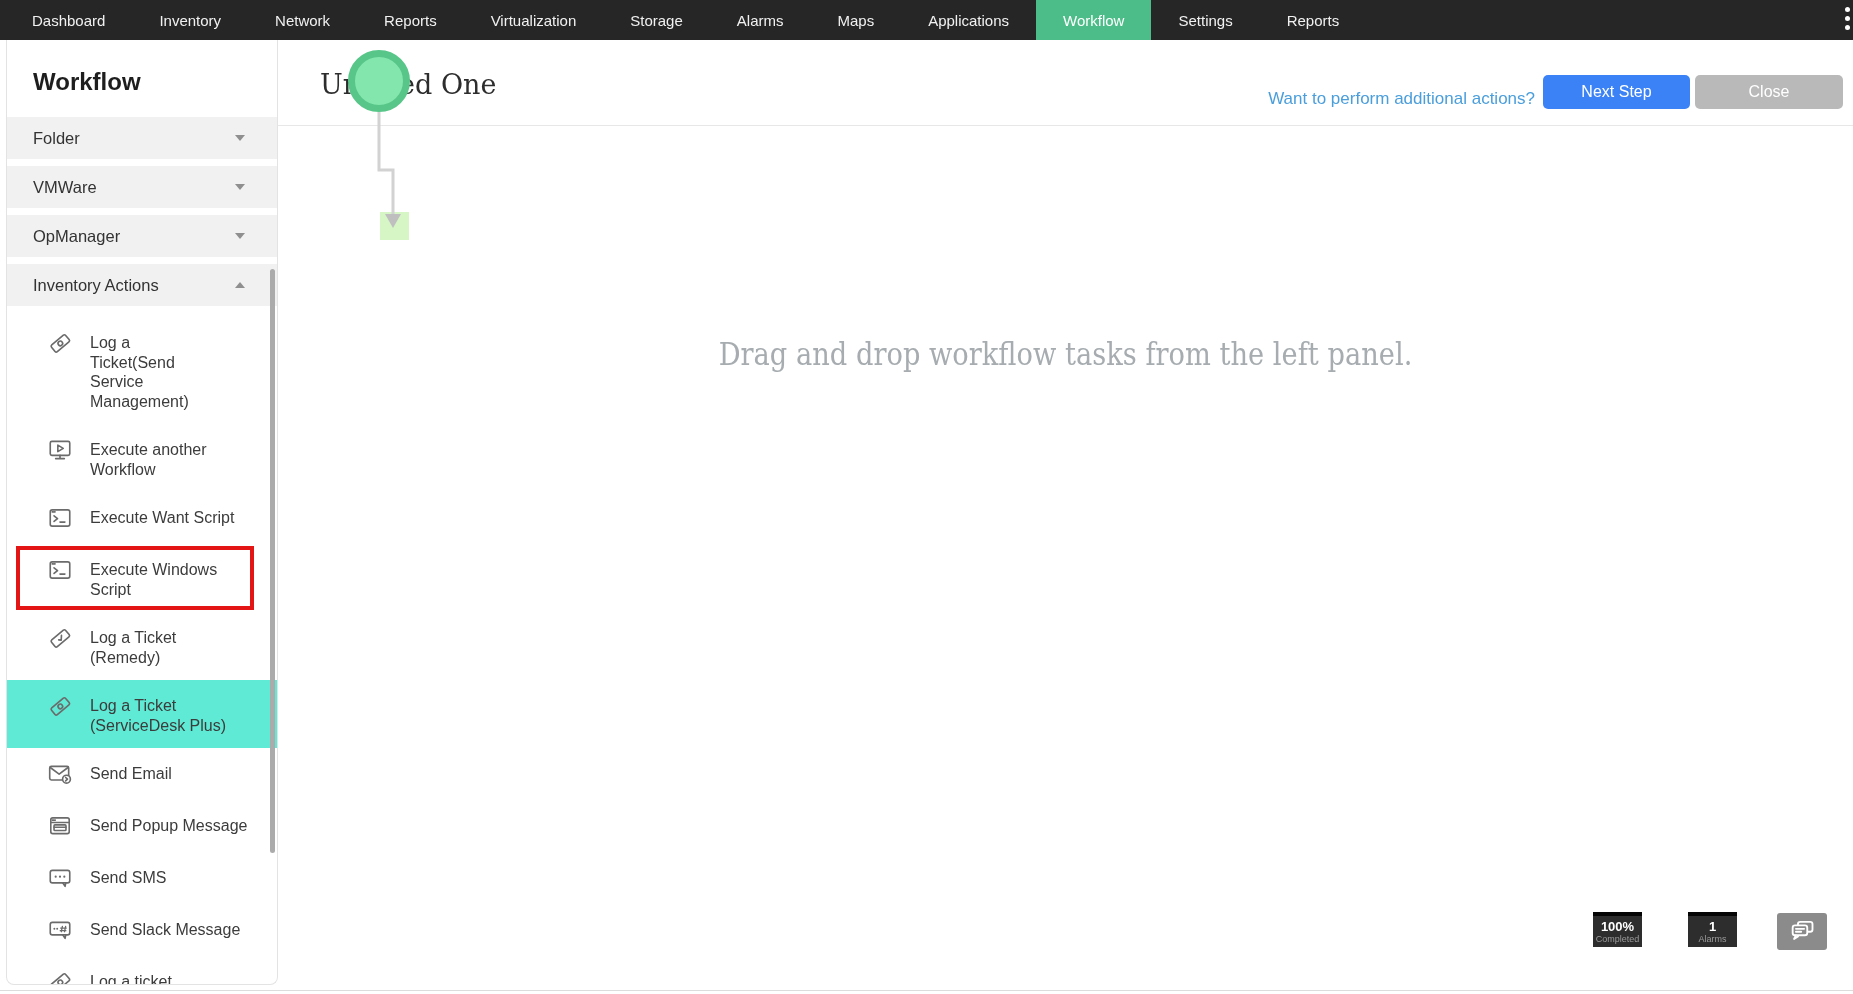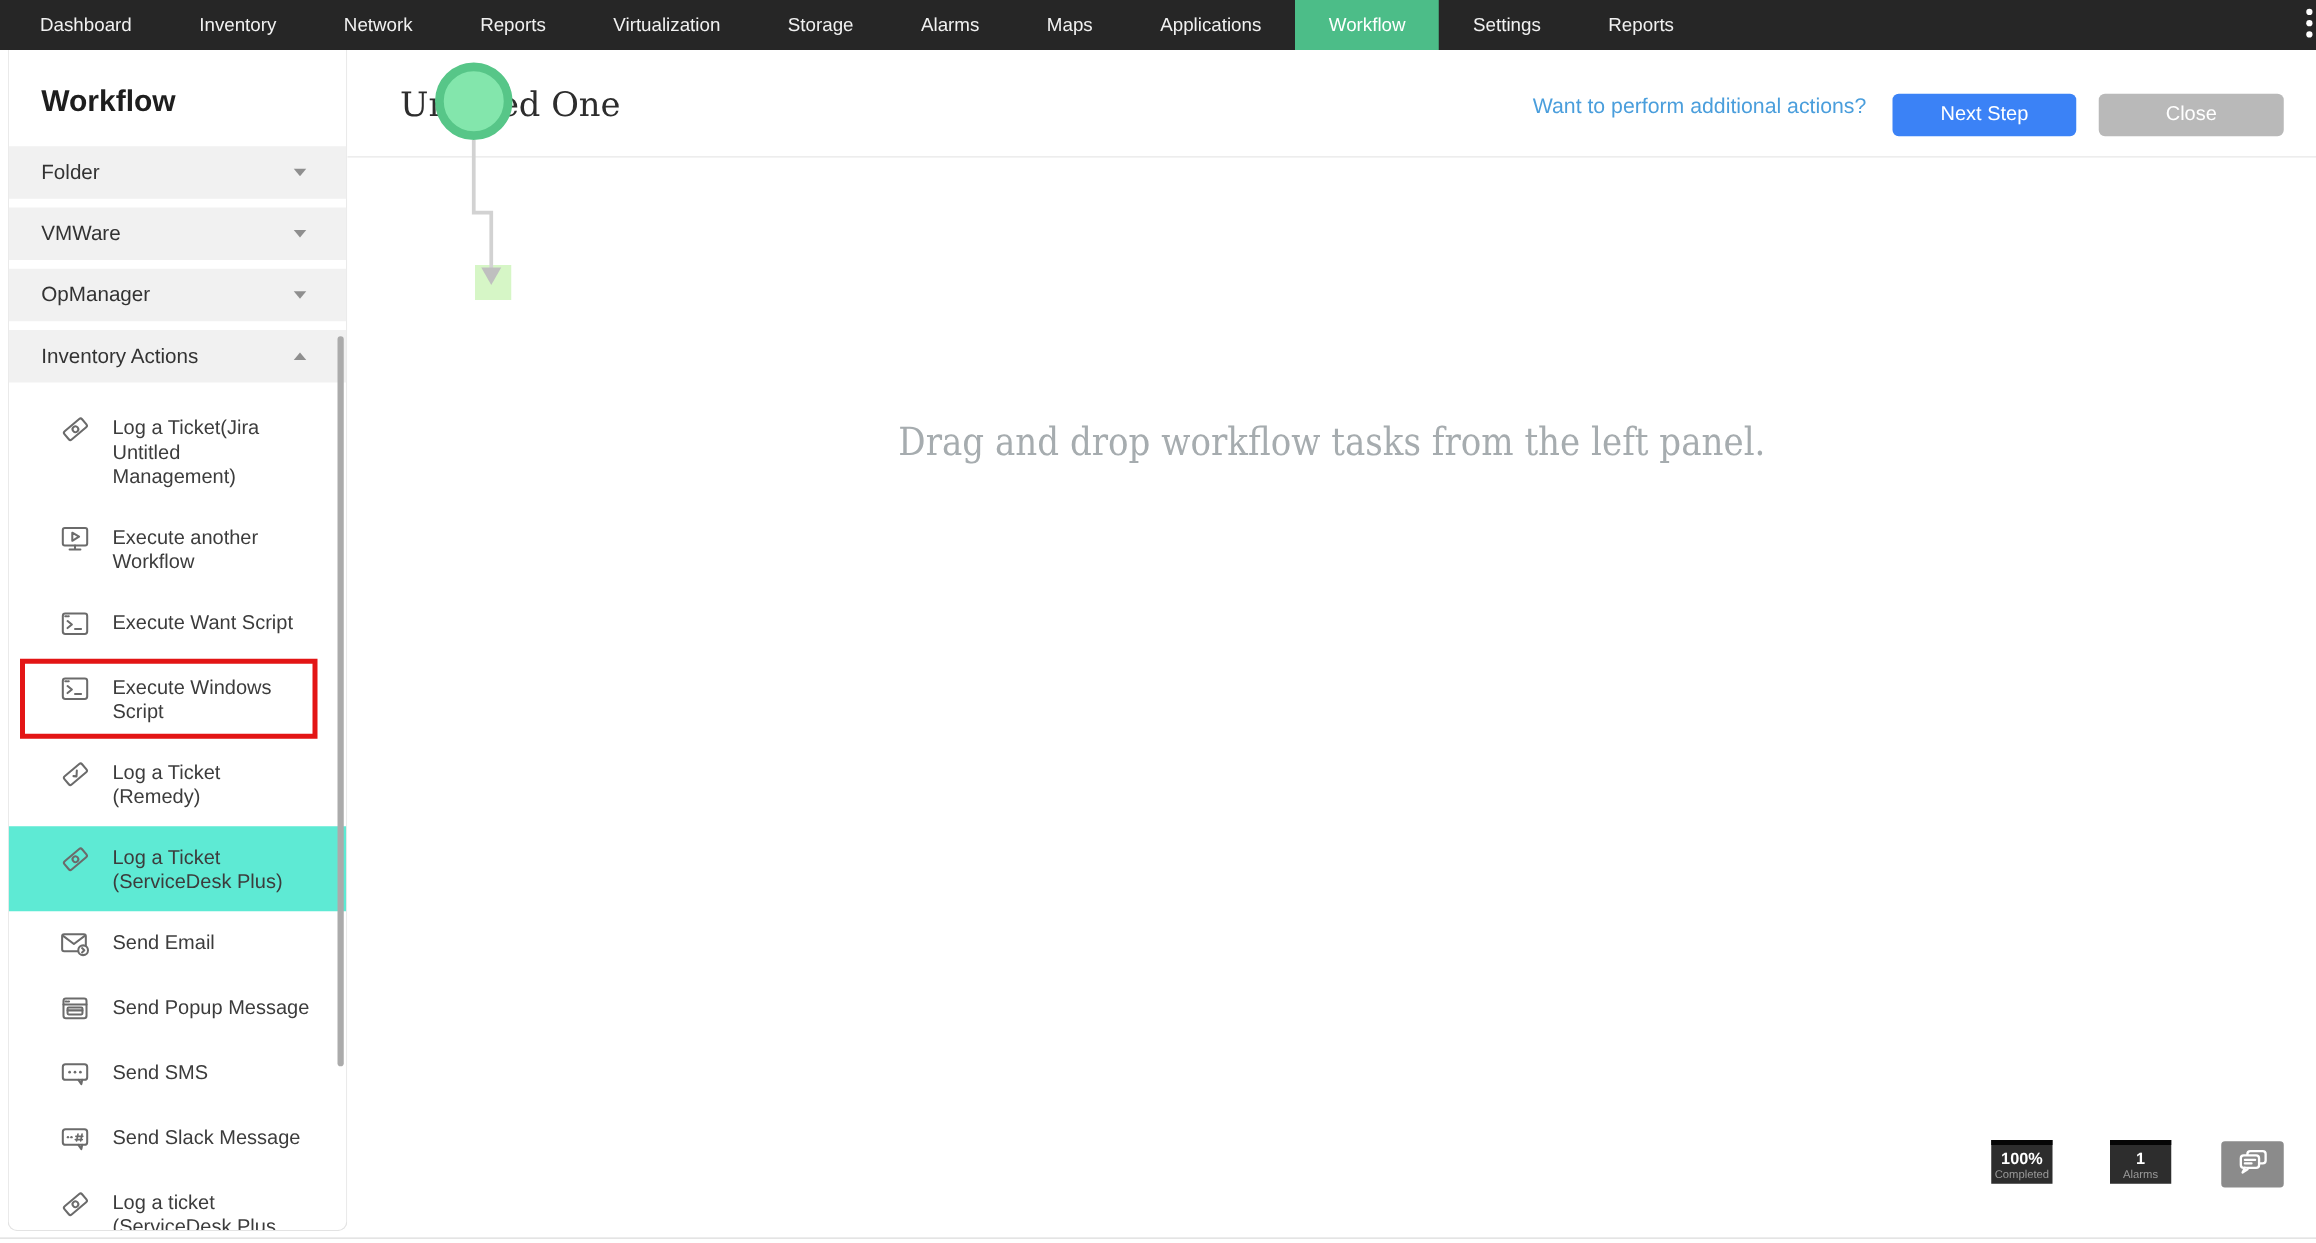--- a/index.html
+++ b/index.html
@@ -35,21 +35,21 @@
                border:4px solid #e31515; pointer-events:none; }
   .sb-scroll { position:absolute; right:2px; top:229px; width:5px; height:584px;
                background:#ababab; border-radius:3px; cursor:grab; }
   .icn svg { stroke:#6b6b6b; fill:none; stroke-width:1.5; stroke-linecap:round; stroke-linejoin:round; }
 
   
   .canvas { position:absolute; left:278px; top:40px; right:0; bottom:0; background:#fff; }
   .c-header { position:relative; height:86px; border-bottom:1px solid #e7e7e7; }
   .c-title { position:absolute; left:42px; top:44px; font-family:"DejaVu Serif",serif;
              font-size:27px; font-weight:500; color:#2d2d2d; white-space:nowrap; transform:translateY(-50%); }
-  .c-actions { position:absolute; right:26px; top:35px; height:34px; display:flex; align-items:flex-start; gap:18px; }
+  .c-actions { position:absolute; right:10px; top:35px; height:34px; display:flex; align-items:flex-end; gap:5px; }
   .add-link { color:#4a9edc; font-size:17px; margin-right:3px; cursor:pointer; white-space:nowrap; }
   .btn { height:34px; border:none; border-radius:5px; color:#fff; font-size:16px;
          font-family:"Liberation Sans",sans-serif; cursor:pointer; }
   .btn.green { width:147px; background:#3b82f6; }
   .btn.gray  { width:148px; background:#b9b9b9; }
   .node-layer { position:absolute; left:0; top:0; }
   .placeholder { position:absolute; left:0; right:0; top:296px; text-align:center;
                  font-family:"DejaVu Serif",serif; font-size:31px; color:#a6acaf;
                  transform:scaleX(.88); white-space:nowrap; }
 
@@ -110,21 +110,21 @@
   <div class="items">
 
     <div class="item i1">
       <span class="icn">
         <svg width="26" height="26" viewBox="0 0 24 24">
             <g transform="rotate(-40 12 12)">
           <rect x="3.5" y="8.5" width="17" height="8" rx="1.5"></rect>
               <circle cx="12" cy="12.5" r="2.1"></circle>
         </g>
           </svg></span>
-      <span class="lbl">Log a Ticket(Jira Untitled Management)</span>
+      <span class="lbl">Log a Ticket(Send Service Management)</span>
     </div>
 
     <div class="item i2">
       <span class="icn">
         <svg width="26" height="26" viewBox="0 0 24 24">
           <rect x="3" y="4" width="18" height="13" rx="1.5"></rect>
           <path d="M10 7.5 l5 3 -5 3 z"></path>
             <path d="M12 17 v3 M8 20 h8"></path>
         </svg></span>
       <span class="lbl">Execute another Workflow</span>

